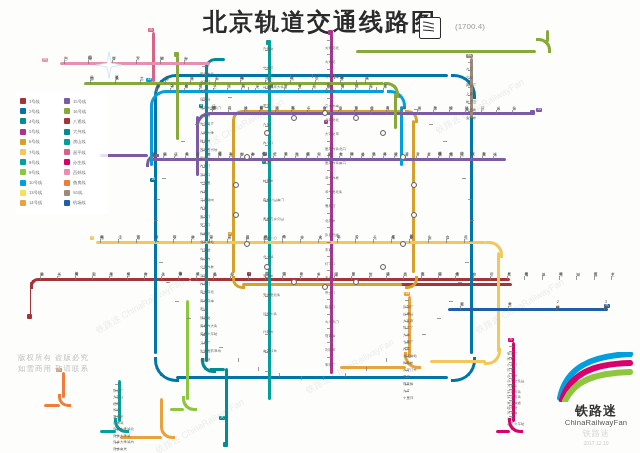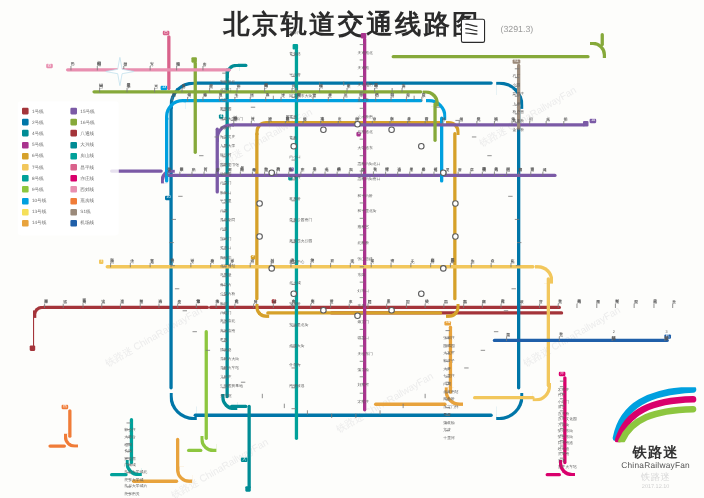--- a/index.html
+++ b/index.html
@@ -73,21 +73,21 @@
              font-size:8.5px;color:#d8d8d8;letter-spacing:.5px;}
   .brand-date{position:absolute;left:0;top:88px;width:80px;text-align:center;
               font-size:5px;color:#cfcfcf;}
 </style>
 </head>
 <body>
 
 <div id="map-root">
 
   <div class="title">北京轨道交通线路图</div>
-  <div class="title-date">(3291.3)</div>
+  <div class="title-date">(1700.4)</div>
 
   <div class="corner-logo">
     <svg width="17" height="17" viewBox="0 0 17 17" aria-hidden="true">
       <path d="M3 4 C8 4,10 6,14 6 M3 8 C8 8,10 10,14 10 M3 12 C8 12,10 13,14 13" stroke="#2b2b2b" stroke-width="1.1" fill="none"></path>
     </svg>
   </div>
 
   <div class="wm-diag" style="left:190px;top:120px;">铁路迷 ChinaRailwayFan</div>
   <div class="wm-diag" style="left:430px;top:100px;">铁路迷 ChinaRailwayFan</div>
   <div class="wm-diag" style="left:300px;top:360px;">铁路迷 ChinaRailwayFan</div>
@@ -895,20 +895,24 @@
         </div>
       </div>
   </div>
 
   <div class="sparkle">
     <svg width="26" height="26" viewBox="0 0 26 26" aria-hidden="true">
       <path d="M13 0 L15 11 L26 13 L15 15 L13 26 L11 15 L0 13 L11 11 Z" fill="#ffffff" stroke="#bfe0ec" stroke-width=".7"></path>
     </svg>
   </div>
 
+  <div class="wm-cr">
+    <div>版权所有  盗版必究</div>
+    <div>如需商用  敬请联系</div>
+  </div>
 
   <div class="brand">
     <svg width="80" height="50" viewBox="0 0 80 50" aria-hidden="true">
       <path d="M4 46 C10 16,34 4,74 2" stroke="#00A0DF" stroke-width="6" fill="none" stroke-linecap="round"></path>
       <path d="M6 48 C14 22,36 12,74 11" stroke="#D9006C" stroke-width="6" fill="none" stroke-linecap="round"></path>
       <path d="M9 49 C18 29,38 21,74 20" stroke="#8DC63F" stroke-width="6" fill="none" stroke-linecap="round"></path>
     </svg>
     <div class="brand-name">铁路迷</div>
     <div class="brand-en">ChinaRailwayFan</div>
     <div class="brand-sub">铁路迷</div>

